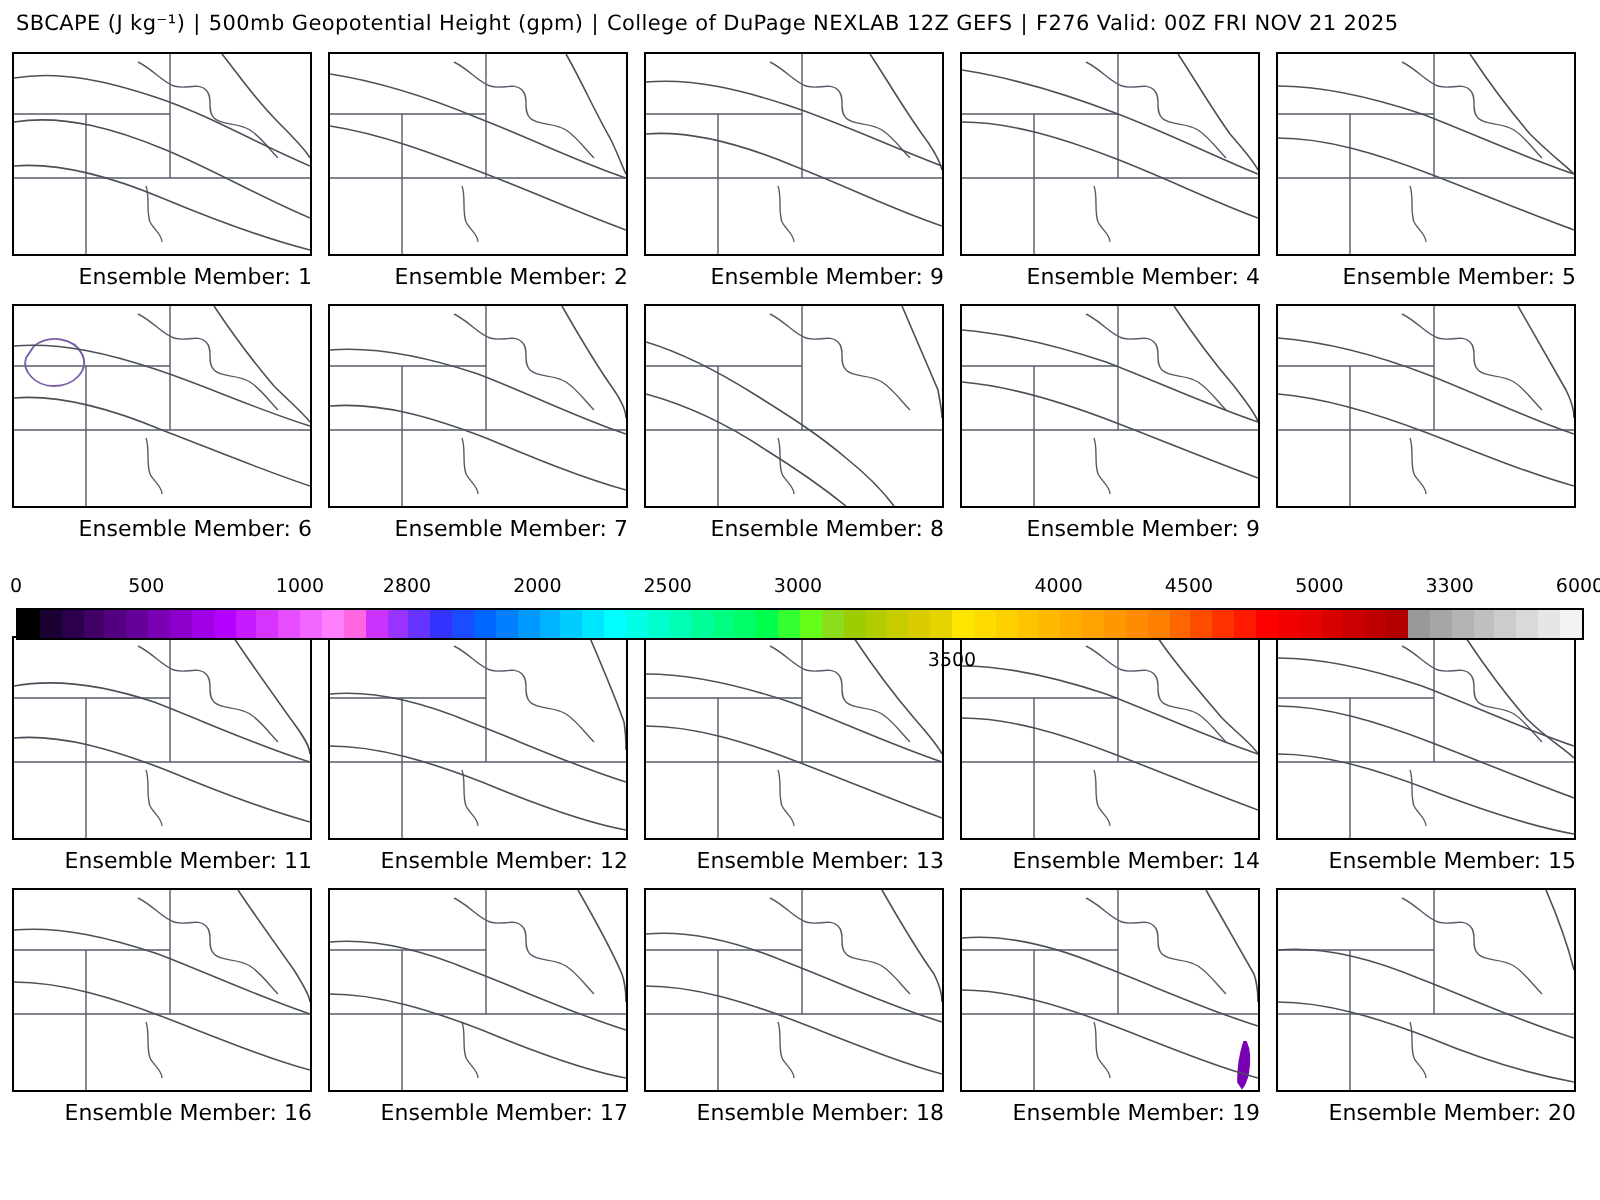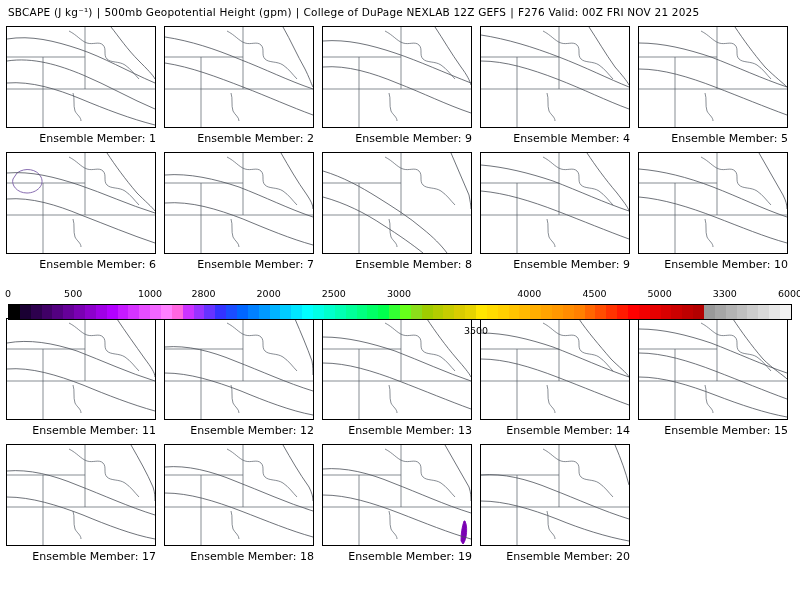--- a/index.html
+++ b/index.html
@@ -266,21 +266,20 @@
         <div class="panel">
           <svg viewBox="0 0 148 100" preserveAspectRatio="none">
             <path class="state-line" d="M0,62 H148 M0,30 H78 M36,30 V62 M36,62 V100 M78,0 V30 M78,30 V62"></path>
             <path class="map-line" d="M62,4 C70,8 74,14 80,16 C86,18 92,14 96,18 C100,22 96,28 100,32 C104,36 112,34 118,38 C124,42 128,48 132,52"></path>
             <path class="map-line" d="M66,66 C68,72 66,78 68,84 C70,88 74,90 74,94"></path>
             <path class="contour" d="M0,16 C24,18 48,24 74,34 C100,44 124,56 148,64"></path>
             <path class="contour" d="M0,44 C24,46 50,54 76,64 C102,74 126,84 148,90"></path>
             <path class="contour" d="M120,0 C128,14 136,28 144,42 C147,48 148,52 148,56"></path>
           </svg>
         </div>
-        <div class="caption">Ensemble Member: 10</div>
       </div>
     </div>
 
     <div style="height:40px"></div>
 
     <div class="row">
       <div class="cell">
         <div class="panel">
           <svg viewBox="0 0 148 100" preserveAspectRatio="none">
             <path class="state-line" d="M0,62 H148 M0,30 H78 M36,30 V62 M36,62 V100 M78,0 V30 M78,30 V62"></path>
@@ -342,20 +341,33 @@
             <path class="contour" d="M0,34 C24,34 50,42 76,52 C102,62 126,72 148,80"></path>
             <path class="contour" d="M0,58 C24,58 50,66 76,76 C102,86 126,94 148,98"></path>
             <path class="contour" d="M94,0 C102,12 112,26 124,40 C134,50 144,56 148,60"></path>
           </svg>
         </div>
         <div class="caption">Ensemble Member: 15</div>
       </div>
     </div>
 
     <div class="row">
+      <div class="cell">
+        <div class="panel">
+          <svg viewBox="0 0 148 100" preserveAspectRatio="none">
+            <path class="state-line" d="M0,62 H148 M0,30 H78 M36,30 V62 M36,62 V100 M78,0 V30 M78,30 V62"></path>
+            <path class="map-line" d="M62,4 C70,8 74,14 80,16 C86,18 92,14 96,18 C100,22 96,28 100,32 C104,36 112,34 118,38 C124,42 128,48 132,52"></path>
+            <path class="map-line" d="M66,66 C68,72 66,78 68,84 C70,88 74,90 74,94"></path>
+            <path class="contour" d="M0,20 C24,18 48,24 72,32 C98,42 124,54 148,62"></path>
+            <path class="contour" d="M0,46 C24,46 50,54 76,64 C102,74 126,84 148,90"></path>
+            <path class="contour" d="M112,0 C120,12 130,26 140,40 C145,48 148,54 148,56"></path>
+          </svg>
+        </div>
+        <div class="caption">Ensemble Member: 16</div>
+      </div>
       <div class="cell">
         <div class="panel">
           <svg viewBox="0 0 148 100" preserveAspectRatio="none">
             <path class="state-line" d="M0,62 H148 M0,30 H78 M36,30 V62 M36,62 V100 M78,0 V30 M78,30 V62"></path>
             <path class="map-line" d="M62,4 C70,8 74,14 80,16 C86,18 92,14 96,18 C100,22 96,28 100,32 C104,36 112,34 118,38 C124,42 128,48 132,52"></path>
             <path class="map-line" d="M66,66 C68,72 66,78 68,84 C70,88 74,90 74,94"></path>
             <path class="contour" d="M0,26 C22,24 46,30 70,40 C96,50 122,62 148,70"></path>
             <path class="contour" d="M0,52 C24,52 50,60 76,70 C100,80 126,90 148,94"></path>
             <path class="contour" d="M124,0 C132,14 140,28 146,42 C148,48 148,52 148,56"></path>
           </svg>

